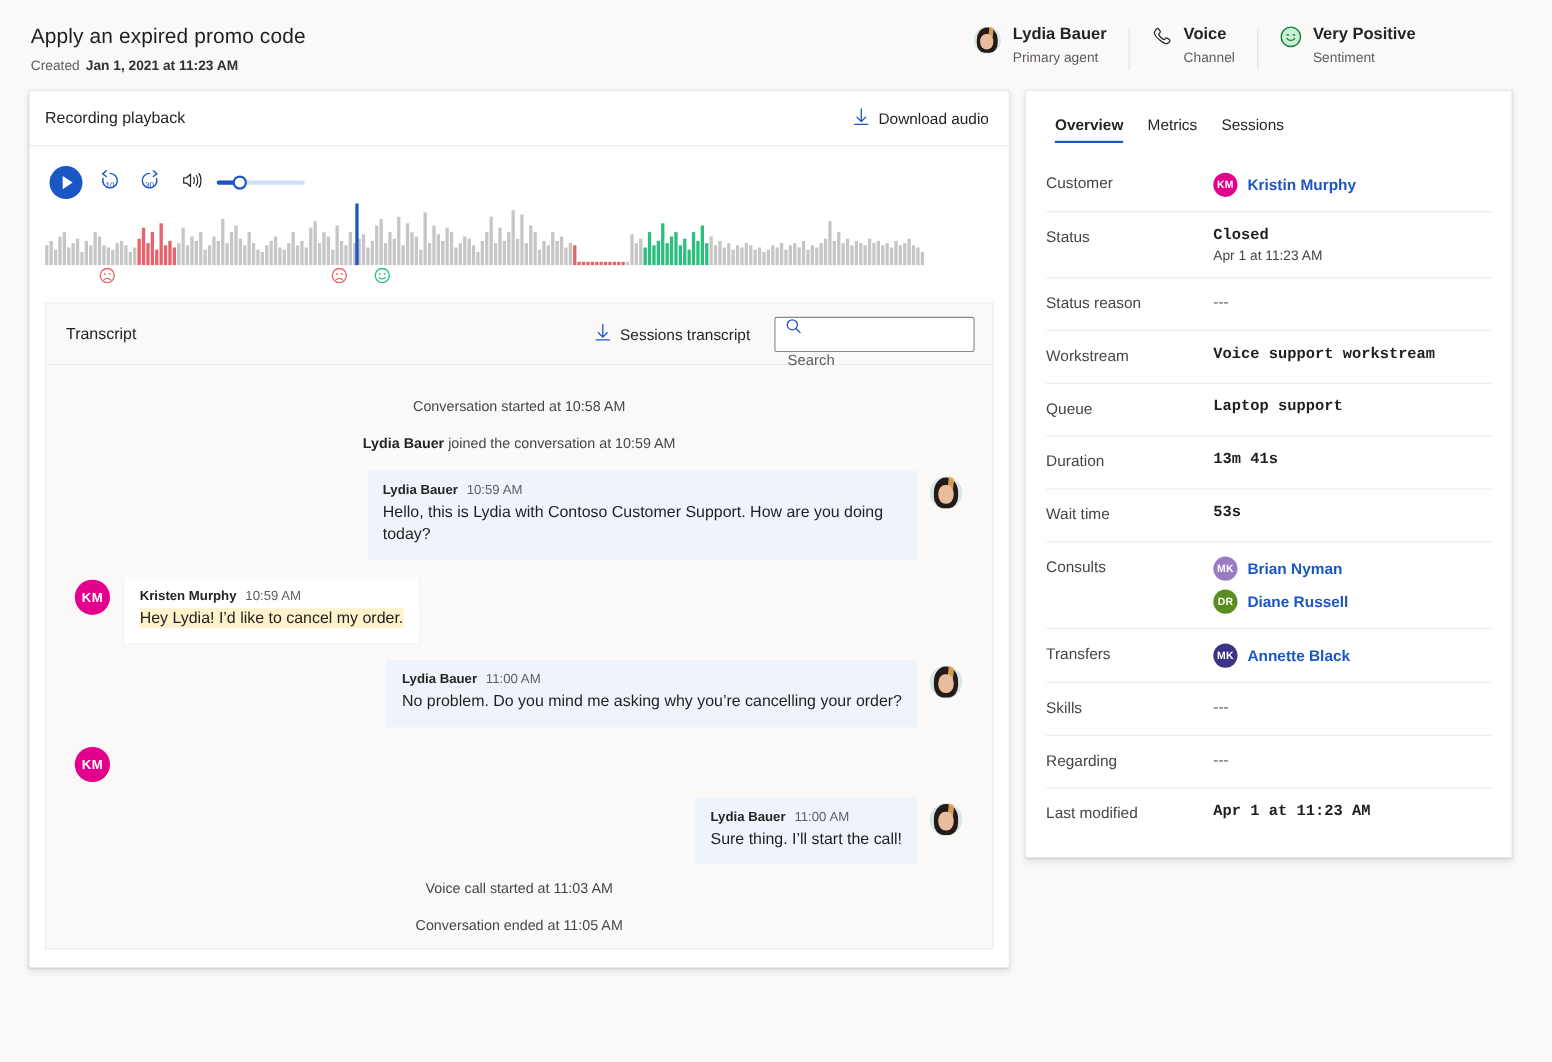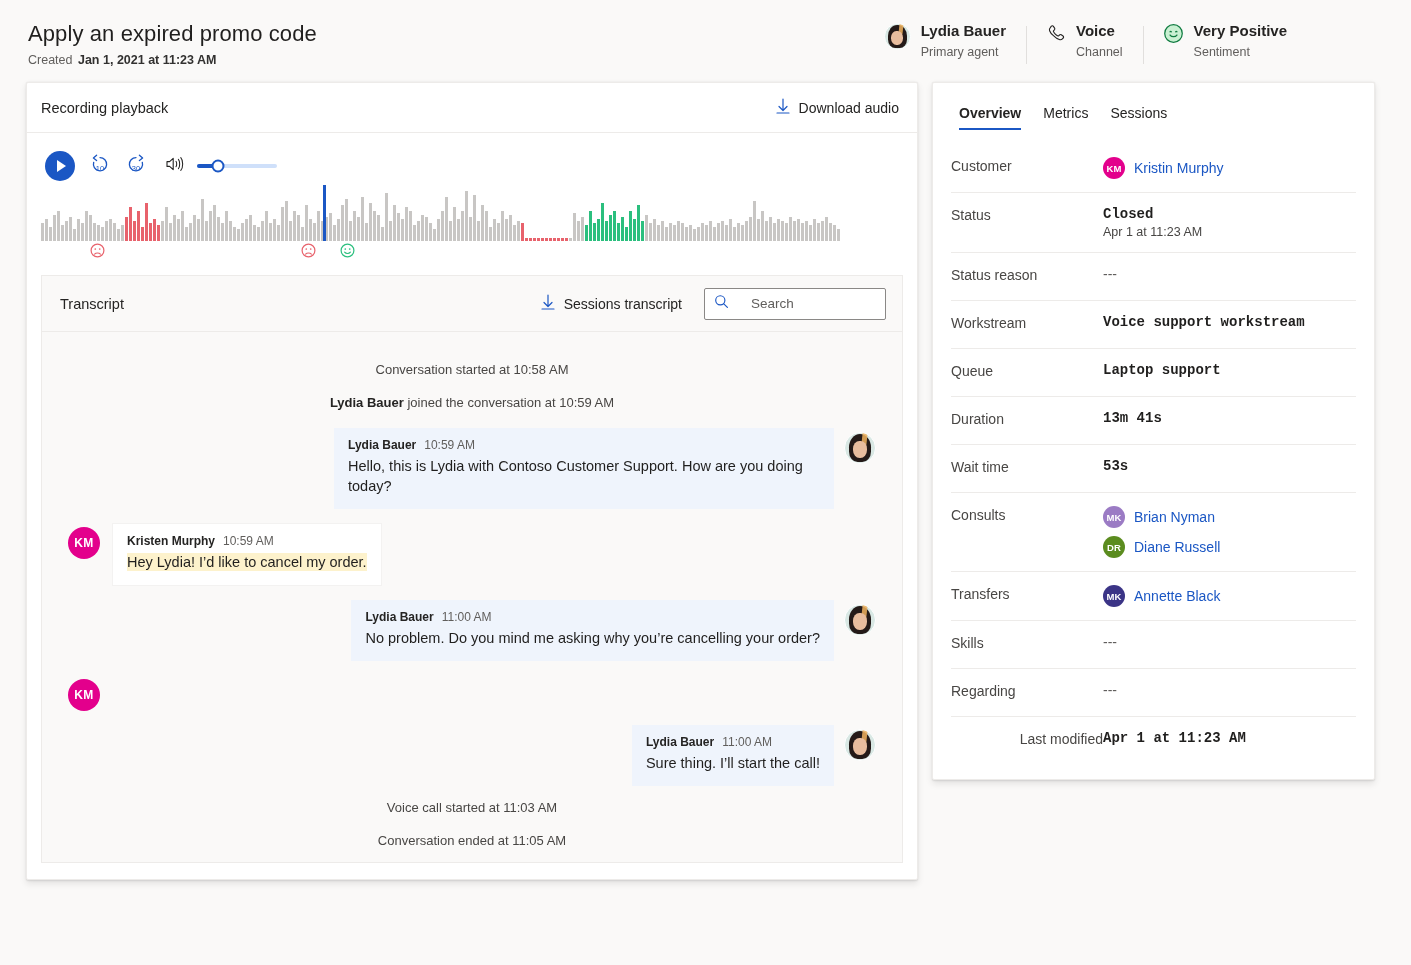--- a/index.html
+++ b/index.html
@@ -16,21 +16,21 @@
   .page-header {
     position: relative;
     height: 82px;
     padding: 18px 30px 0 28px;
     display: flex;
     align-items: flex-start;
     justify-content: space-between;
   }
   .hdr-left { padding-top: 2px; }
   .page-title {
-    font-size: 22px;
+    font-size: 19px;
     font-weight: 400;
     color: #201f1e;
     letter-spacing: .1px;
     line-height: 28px;
   }
   .created-line {
     margin-top: 5px;
     font-size: 12.5px;
     color: #484644;
   }
@@ -257,23 +257,24 @@
     padding: 0 16px 0 18px;
     border-bottom: 1px solid #edebe9;
     background: #faf9f8;
   }
   .transcript-head-right { display: flex; align-items: center; gap: 22px; }
   .search-box {
     width: 182px; height: 32px;
     background: #fff;
     border: 1px solid #8a8886;
     border-radius: 2px;
-    display: flex; align-items: center;
+    display: flex; align-items: flex-start;
     padding: 0 9px;
-    gap: 20px;
+    gap: 10px;
+    flex-direction: column;
   }
   .search-box input {
     border: none; outline: none;
     font-size: 13.5px;
     font-family: "Liberation Sans", sans-serif;
     color: #323130;
     width: 100%;
     background: transparent;
   }
   .search-box input::placeholder { color: #605e5c; }
@@ -353,21 +354,21 @@
     background: #1b57c4;
   }
   .detail-list { margin-top: 14px; }
   .detail-row {
     display: flex;
     align-items: flex-start;
     padding: 13px 0 13px 0;
     border-bottom: 1px solid #edebe9;
     min-height: 48px;
   }
-  .detail-row:last-child { border-bottom: none; text-align: right; }
+  .detail-row:last-child { border-bottom: none; }
   .detail-label {
     width: 152px;
     flex: 0 0 152px;
     font-size: 14px;
     color: #484644;
     padding-top: 1px;
   }
   .detail-value { font-size: 14px; color: #201f1e; }
   .detail-value.bold { font-weight: 700; font-family: Liberation Mono, monospace; }
   .detail-value.dim { color: #605e5c; font-weight: 400; }
@@ -385,21 +386,21 @@
     color: #fff;
     font-size: 9.5px;
     font-weight: 700;
     display: flex; align-items: center; justify-content: center;
     letter-spacing: .2px;
     flex: 0 0 auto;
   }
   .person-name {
     color: #1b57c4;
     font-size: 14px;
-    font-weight: 400;
+    font-weight: 700;
     cursor: pointer;
   }
 </style>
 </head>
 <body>
 
 <div class="page-header">
   <div class="hdr-left">
     <div class="page-title">Apply an expired promo code</div>
     <div class="created-line">

